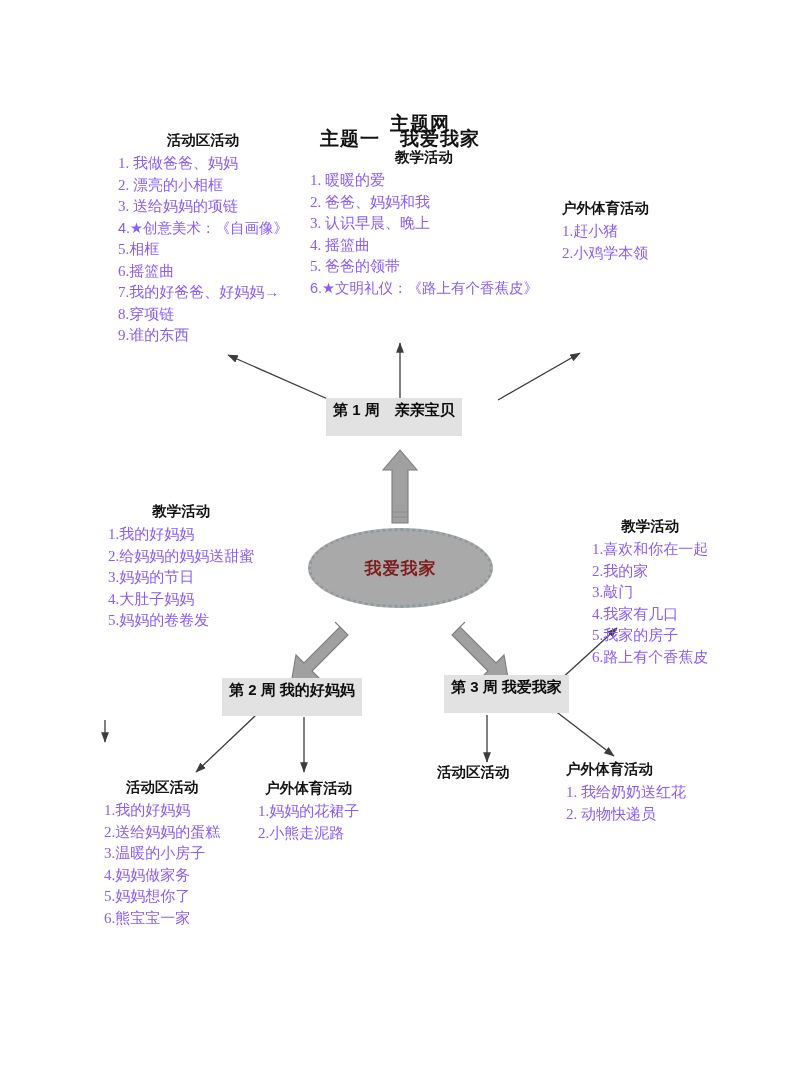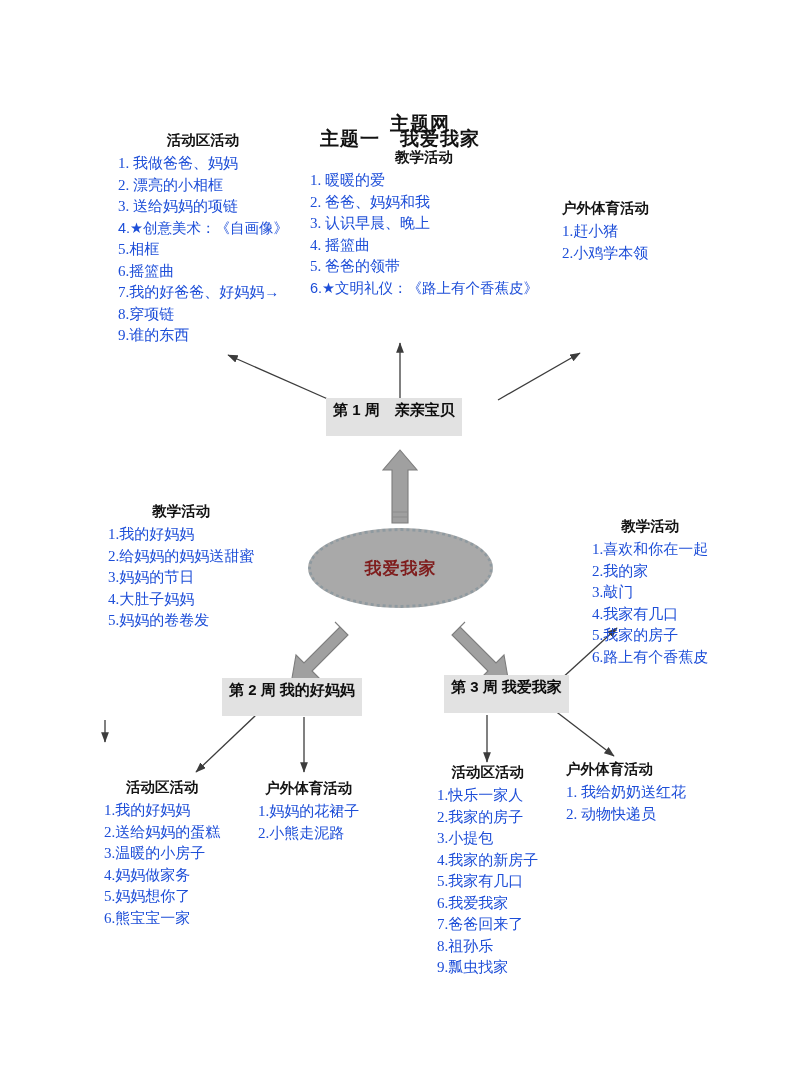--- a/index.html
+++ b/index.html
@@ -45,21 +45,21 @@
   .block .bhead.center { text-align: center; }
   .block ol, .block ul {
     margin: 0;
     padding: 0;
     list-style: none;
   }
   .block li {
     font-size: 15px;
     line-height: 21.5px;
     white-space: nowrap;
-    color: #1d4ed8;
+    color: #8b5cf6;
   }
   .block li.bold {
     font-family: "Liberation Sans", "DejaVu Sans", sans-serif;
     font-weight: normal;
     font-size: 14.5px;
   }
 
   
   .week-box {
     position: absolute;
@@ -222,31 +222,20 @@
   <div class="block" style="left:258px; top:779px;">
     <div class="bhead center">户外体育活动</div>
     <ul>
         <li>1.妈妈的花裙子</li>
         <li>2.小熊走泥路</li>
       </ul>
   </div>
 
   <div class="block" style="left:437px; top:763px;">
     <div class="bhead center">活动区活动</div>
-    <ul>
-        <li>1.快乐一家人</li>
-        <li>2.我家的房子</li>
-        <li>3.小提包</li>
-        <li>4.我家的新房子</li>
-        <li>5.我家有几口</li>
-        <li>6.我爱我家</li>
-        <li>7.爸爸回来了</li>
-        <li>8.祖孙乐</li>
-        <li>9.瓢虫找家</li>
-      </ul>
   </div>
 
   <div class="block num-sp" style="left:566px; top:760px;">
     <div class="bhead">户外体育活动</div>
     <ul>
         <li>1.  我给奶奶送红花</li>
         <li>2.  动物快递员</li>
       </ul>
   </div>
 

